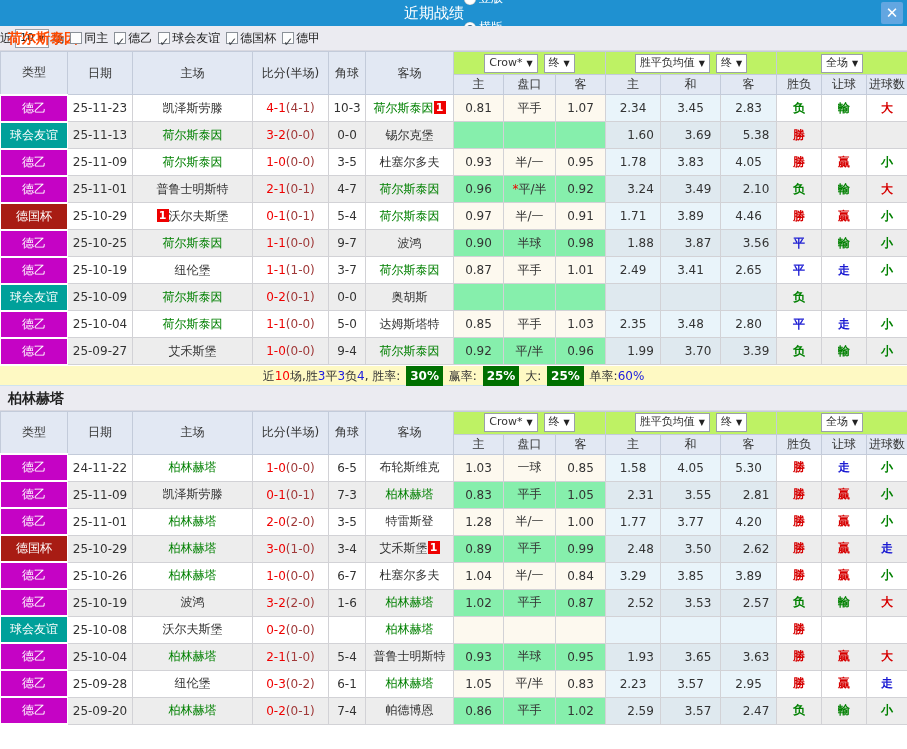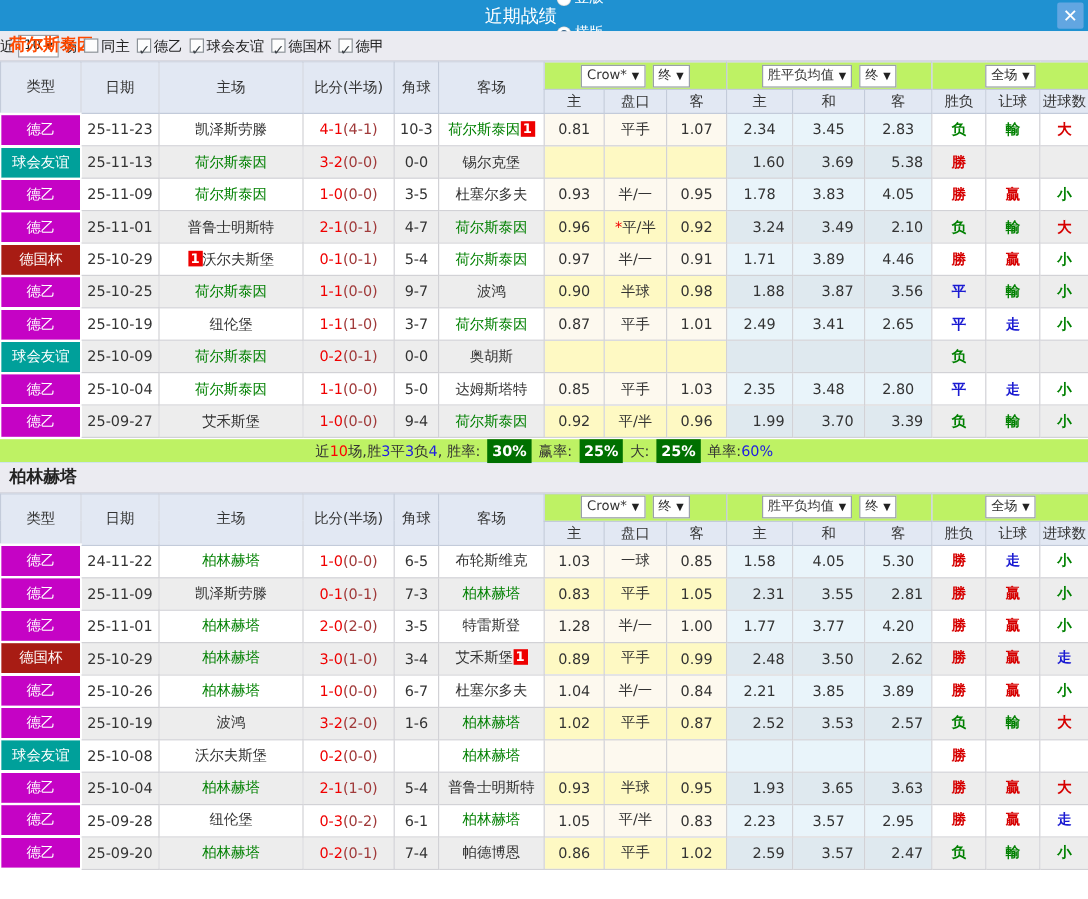--- a/index.html
+++ b/index.html
@@ -37,36 +37,36 @@
   
   table { border-collapse:collapse; table-layout:fixed; width:907px; }
   th, td { border:1px solid #d2d2d6; text-align:center; overflow:hidden; white-space:nowrap; }
   thead th { background:#e2e8f3; border-color:#c3cbda; font-weight:normal; color:#333; }
   thead tr.r1 th { height:23px; }
   thead tr.r2 th { height:20px; }
   thead .grp { background:#bef264; }
   tbody td { height:27px; font-size:12px; background:#fff; }
   tr.alt td { background:#ededed; }
   td.crow { background:#fdf9ef; }
-  tr.alt td.crow { background:#fef9c3; }
+  tr.alt td.crow { background:#86efac; }
   td.avg { background:#e9f4fa; }
   tr.alt td.avg { background:#dfe9ef;padding-left:15px; }
   td.league { color:#fff; font-size:12px; border-color:#fff !important;
     border-top:2px solid #fff; border-bottom:2px solid #fff; }
   .t-green { color:#008000; }
   .sc { color:#f00000; }
   .half { color:#a03a3a; }
   .star { color:#f00000; }
   .badge { display:inline-block; min-width:12px; height:13px; line-height:13px; background:#ee0000;
     color:#fff; font-size:11px; font-weight:bold; padding:0 1px; vertical-align:1px; }
   td.res { font-weight:bold; }
 
   
   .summary { height:20px; line-height:20px; text-align:center; font-size:12px;
-    background:#bef264; border-bottom:1px solid #cfe3ef; }
+    background:#fef9c3; border-bottom:1px solid #cfe3ef; }
   .summary .pct { display:inline-block; padding:0 4px; margin:0 2px; color:#fff; font-weight:bold; }
   .sum-red { color:#f00; }
   .sum-blue { color:#2020e0; }
 </style>
 </head>
 <body>
 
 <div class="topbar">
   <span class="title">近期战绩</span>
   <span class="radio-group">
@@ -415,21 +415,21 @@
         <tr>
           <td class="league" style="background: rgb(197, 3, 197);">德乙</td>
           <td>25-10-26</td>
           <td><span class="t-green">柏林赫塔</span></td>
           <td><span class="sc">1-0</span><span class="half">(0-0)</span></td>
           <td>6-7</td>
           <td><span>杜塞尔多夫</span></td>
           <td class="crow">1.04</td>
           <td class="crow">半/一</td>
           <td class="crow">0.84</td>
-          <td class="avg">2.21</td>
+          <td class="avg">3.29</td>
           <td class="avg">3.85</td>
           <td class="avg">3.89</td>
           <td class="res" style="color: rgb(214, 0, 0);">勝</td>
           <td class="res" style="color: rgb(214, 0, 0);">贏</td>
           <td class="res" style="color: rgb(0, 128, 0);">小</td>
         </tr>
         <tr class="alt">
           <td class="league" style="background: rgb(197, 3, 197);">德乙</td>
           <td>25-10-19</td>
           <td><span>波鸿</span></td>

